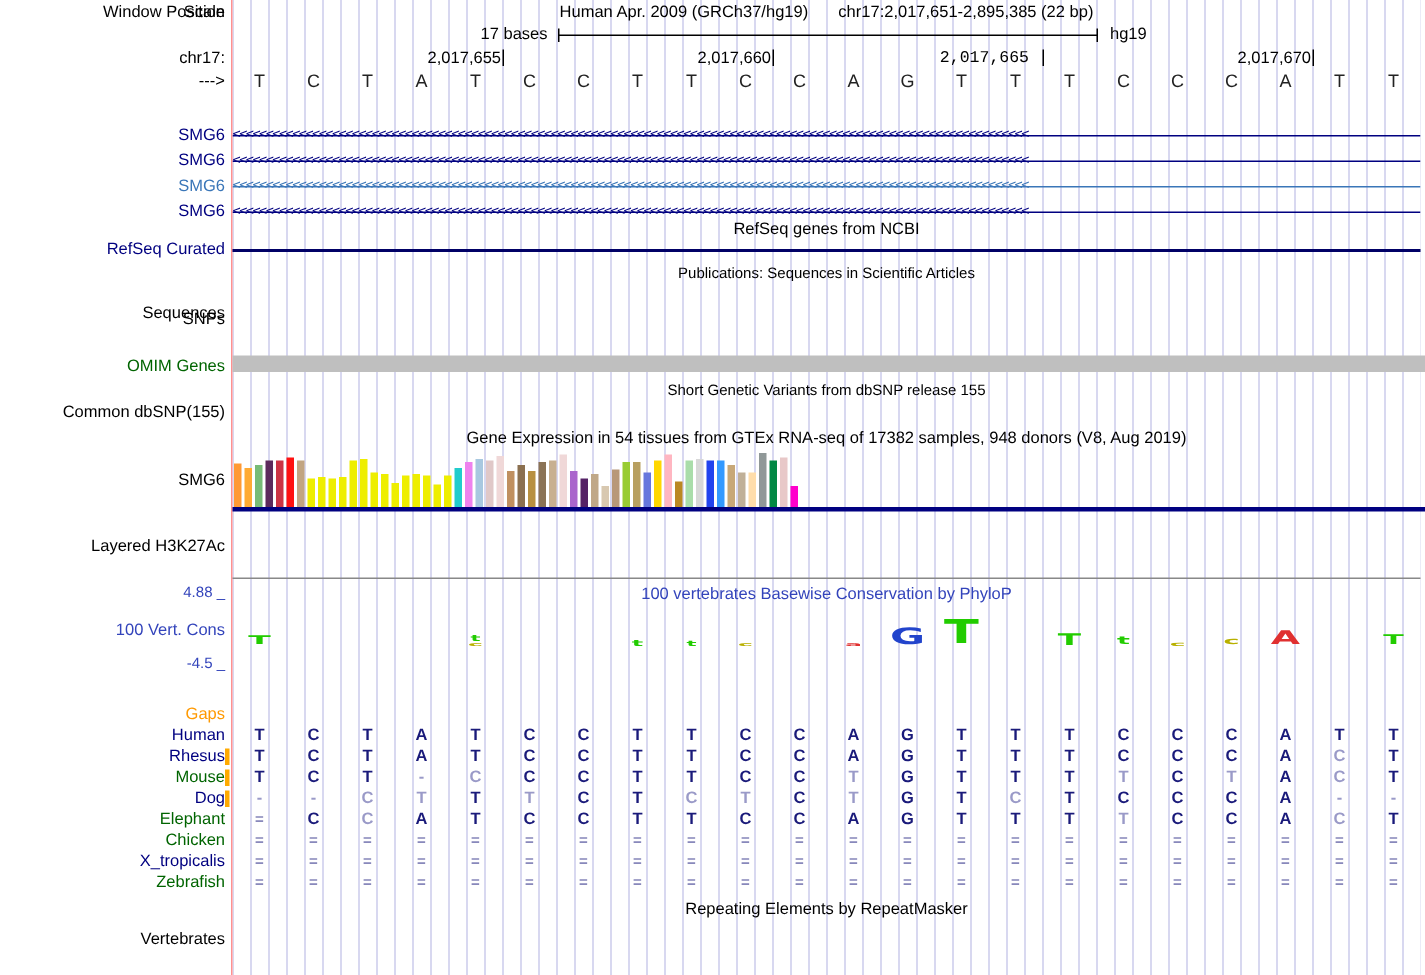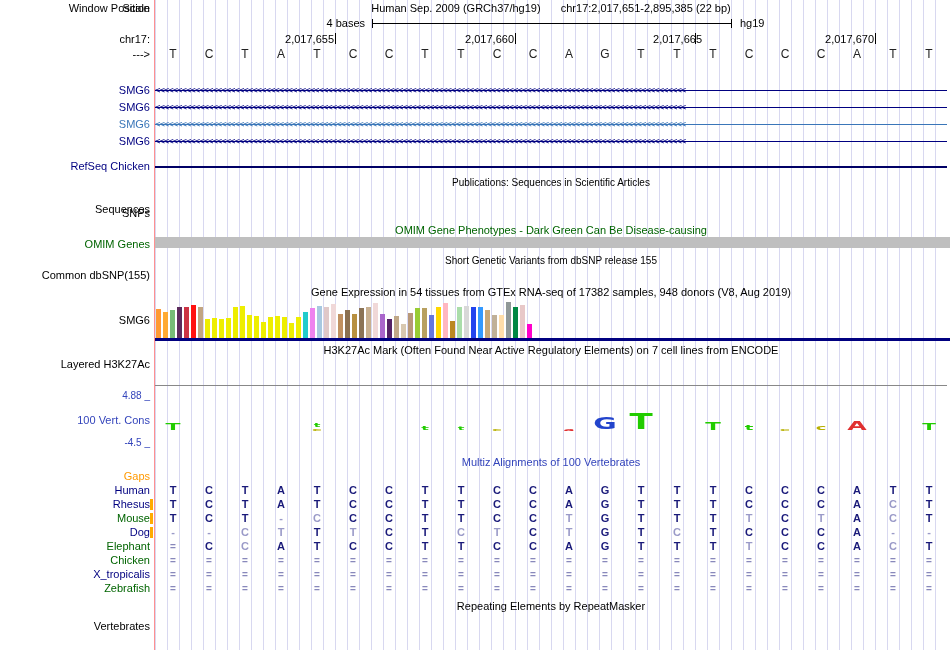--- a/index.html
+++ b/index.html
@@ -34,39 +34,39 @@
 </style>
 </head>
 <body>
 
 <div id="stage">
   <div id="grid"></div>
   <div id="cursor-line"></div>
 
   <div class="lbl" style="top:2px">Window Position</div>
   <div class="title" style="top:2px">
-    <span>Human Sep. 2009 (GRCh37/hg19)</span>
+    <span>Human Apr. 2009 (GRCh37/hg19)</span>
     <span style="display:inline-block;width:14px"></span>
     <span>chr17:2,017,651-2,895,385 (22 bp)</span>
   </div>
 
   <div class="lbl" style="top:2px">Scale</div>
-  <div class="rulernum" style="top:17px;right:585px">4 bases</div>
+  <div class="rulernum" style="top:17px;right:585px">17 bases</div>
   <div class="hline" style="left:372px;top:23px;width:360px;height:1px;background:#000"></div>
   <div class="tick" style="left:372px;top:19px;height:9px"></div>
   <div class="tick" style="left:731px;top:19px;height:9px"></div>
   <div class="rulernum" style="top:17px;left:740px">hg19</div>
 
   <div class="lbl" style="top:33px">chr17:</div>
   <div id="ruler-numbers">
       <div class="rulernum" style="top: 33px; right: 616px;">2,017,655</div>
       <div class="tick" style="left: 335px; top: 33px; height: 11px;"></div>
       <div class="rulernum" style="top: 33px; right: 436px;">2,017,660</div>
       <div class="tick" style="left: 515px; top: 33px; height: 11px;"></div>
-      <div class="rulernum" style="top: 33px; right: 248px;">2,017,665</div>
+      <div class="rulernum" style="top: 33px; right: 264px; font-family: Liberation Mono, monospace;">2,017,665</div>
       <div class="tick" style="left: 695px; top: 33px; height: 11px;"></div>
       <div class="rulernum" style="top: 33px; right: 76px;">2,017,670</div>
       <div class="tick" style="left: 875px; top: 33px; height: 11px;"></div>
     </div>
 
   <div class="lbl" style="top:48px">---&gt;</div>
   <div class="trackrow seqrow" id="seq-row" style="top:48px">
       <div class="cell" style="color: rgb(34, 34, 34);">T</div>
       <div class="cell" style="color: rgb(34, 34, 34);">C</div>
       <div class="cell" style="color: rgb(34, 34, 34);">T</div>
@@ -107,28 +107,28 @@
         <div class="midline" style="background: rgb(58, 118, 184);"></div>
         <span class="arrows" style="color: rgb(58, 118, 184);">&lt;&lt;&lt;&lt;&lt;&lt;&lt;&lt;&lt;&lt;&lt;&lt;&lt;&lt;&lt;&lt;&lt;&lt;&lt;&lt;&lt;&lt;&lt;&lt;&lt;&lt;&lt;&lt;&lt;&lt;&lt;&lt;&lt;&lt;&lt;&lt;&lt;&lt;&lt;&lt;&lt;&lt;&lt;&lt;&lt;&lt;&lt;&lt;&lt;&lt;&lt;&lt;&lt;&lt;&lt;&lt;&lt;&lt;&lt;&lt;&lt;&lt;&lt;&lt;&lt;&lt;&lt;&lt;&lt;&lt;&lt;&lt;&lt;&lt;&lt;&lt;&lt;&lt;&lt;&lt;&lt;&lt;&lt;&lt;&lt;&lt;&lt;&lt;&lt;&lt;&lt;&lt;&lt;&lt;&lt;&lt;&lt;&lt;&lt;&lt;&lt;&lt;&lt;&lt;&lt;&lt;&lt;&lt;&lt;&lt;&lt;&lt;&lt;&lt;&lt;&lt;&lt;&lt;&lt;&lt;</span>
       </div>
       <div class="lbl" style="top: 135px; color: rgb(0, 0, 128);">SMG6</div>
       <div class="trackrow gene-line" style="top: 135px;">
         <div class="midline" style="background: rgb(0, 0, 128);"></div>
         <span class="arrows" style="color: rgb(0, 0, 128);">&lt;&lt;&lt;&lt;&lt;&lt;&lt;&lt;&lt;&lt;&lt;&lt;&lt;&lt;&lt;&lt;&lt;&lt;&lt;&lt;&lt;&lt;&lt;&lt;&lt;&lt;&lt;&lt;&lt;&lt;&lt;&lt;&lt;&lt;&lt;&lt;&lt;&lt;&lt;&lt;&lt;&lt;&lt;&lt;&lt;&lt;&lt;&lt;&lt;&lt;&lt;&lt;&lt;&lt;&lt;&lt;&lt;&lt;&lt;&lt;&lt;&lt;&lt;&lt;&lt;&lt;&lt;&lt;&lt;&lt;&lt;&lt;&lt;&lt;&lt;&lt;&lt;&lt;&lt;&lt;&lt;&lt;&lt;&lt;&lt;&lt;&lt;&lt;&lt;&lt;&lt;&lt;&lt;&lt;&lt;&lt;&lt;&lt;&lt;&lt;&lt;&lt;&lt;&lt;&lt;&lt;&lt;&lt;&lt;&lt;&lt;&lt;&lt;&lt;&lt;&lt;&lt;&lt;&lt;&lt;</span>
       </div>
     </div>
 
-  <div class="lbl navy" style="top:160px">RefSeq Chicken</div>
+  <div class="title" style="top:147px">RefSeq genes from NCBI</div>
+  <div class="lbl navy" style="top:160px">RefSeq Curated</div>
   <div class="hline" style="left:155px;top:166px;width:792px;height:2px;background:#000066"></div>
 
   <div class="title small" style="top:177px">Publications: Sequences in Scientific Articles</div>
   <div class="lbl" style="top:203px">Sequences</div>
   <div class="lbl" style="top:207px">SNPs</div>
 
-  <div class="title greenlbl" style="top:224px">OMIM Gene Phenotypes - Dark Green Can Be Disease-causing</div>
   <div class="lbl greenlbl" style="top:238px">OMIM Genes</div>
   <div class="hline" style="left:155px;top:237px;width:795px;height:11px;background:#bfbfbf"></div>
 
   <div class="title small" style="top:255px">Short Genetic Variants from dbSNP release 155</div>
   <div class="lbl" style="top:269px">Common dbSNP(155)</div>
 
   <div class="title" style="top:286px">Gene Expression in 54 tissues from GTEx RNA-seq of 17382 samples, 948 donors (V8, Aug 2019)</div>
   <div class="lbl" style="top:314px">SMG6</div>
   <div class="trackrow" id="gtex-bars" style="top:300px;height:38px">
       <div class="bar" style="left: 1px; height: 29px; background: rgb(255, 153, 51);"></div>
@@ -181,46 +181,45 @@
       <div class="bar" style="left: 330px; height: 28px; background: rgb(200, 168, 120);"></div>
       <div class="bar" style="left: 337px; height: 23px; background: rgb(192, 176, 152);"></div>
       <div class="bar" style="left: 344px; height: 23px; background: rgb(255, 221, 170);"></div>
       <div class="bar" style="left: 351px; height: 36px; background: rgb(144, 152, 152);"></div>
       <div class="bar" style="left: 358px; height: 31px; background: rgb(0, 136, 68);"></div>
       <div class="bar" style="left: 365px; height: 33px; background: rgb(232, 200, 200);"></div>
       <div class="bar" style="left: 372px; height: 14px; background: rgb(255, 0, 204);"></div>
     </div>
   <div class="hline" style="left:155px;top:338px;width:795px;height:3px;background:#000080"></div>
 
-  <div class="title" style="top:344px">H3K27Ac Mark (Often Found Near Active Regulatory Elements) on 7 cell lines from ENCODE</div>
   <div class="lbl" style="top:358px">Layered H3K27Ac</div>
   <div class="hline" style="left:155px;top:385px;width:792px;height:1px;background:#888"></div>
 
   <div class="lbl bluelbl small" style="top:390px">4.88 _</div>
+  <div class="title bluelbl" style="top:390px">100 vertebrates Basewise Conservation by PhyloP</div>
   <div class="lbl bluelbl" style="top:414px">100 Vert. Cons</div>
   <div class="trackrow" id="phylop-logo" style="top:403px;height:28px">
       <div class="logo-mark" style="left: 0px; width: 36px; text-align: center; font-size: 10px; color: rgb(34, 204, 0); bottom: 0px; transform: scale(2.2, 0.8);">T</div>
       <div class="logo-mark" style="left: 144px; width: 36px; text-align: center; font-size: 7px; color: rgb(34, 204, 0); bottom: 3px; transform: scale(2, 0.8);">t</div>
       <div class="logo-mark" style="left: 144px; width: 36px; text-align: center; font-size: 7px; color: rgb(184, 176, 0); bottom: 0px; transform: scale(2.4, 0.5);">c</div>
       <div class="logo-mark" style="left: 252px; width: 36px; text-align: center; font-size: 8px; color: rgb(34, 204, 0); bottom: 0px; transform: scale(2, 0.7);">t</div>
       <div class="logo-mark" style="left: 288px; width: 36px; text-align: center; font-size: 7px; color: rgb(34, 204, 0); bottom: 0px; transform: scale(2, 0.7);">t</div>
       <div class="logo-mark" style="left: 324px; width: 36px; text-align: center; font-size: 7px; color: rgb(184, 176, 0); bottom: 0px; transform: scale(2.4, 0.5);">c</div>
       <div class="logo-mark" style="left: 396px; width: 36px; text-align: center; font-size: 7px; color: rgb(224, 48, 48); bottom: 0px; transform: scale(2.4, 0.5);">a</div>
       <div class="logo-mark" style="left: 432px; width: 36px; text-align: center; font-size: 15px; color: rgb(34, 68, 204); bottom: 0px; transform: scale(1.9, 1);">G</div>
       <div class="logo-mark" style="left: 468px; width: 36px; text-align: center; font-size: 20px; color: rgb(34, 204, 0); bottom: 0px; transform: scale(1.7, 1.1);">T</div>
       <div class="logo-mark" style="left: 540px; width: 36px; text-align: center; font-size: 12px; color: rgb(34, 204, 0); bottom: 0px; transform: scale(1.9, 0.9);">T</div>
       <div class="logo-mark" style="left: 576px; width: 36px; text-align: center; font-size: 9px; color: rgb(34, 204, 0); bottom: 0px; transform: scale(2, 0.8);">t</div>
       <div class="logo-mark" style="left: 612px; width: 36px; text-align: center; font-size: 8px; color: rgb(184, 176, 0); bottom: 0px; transform: scale(2.2, 0.5);">c</div>
       <div class="logo-mark" style="left: 648px; width: 36px; text-align: center; font-size: 9px; color: rgb(184, 176, 0); bottom: 0px; transform: scale(2, 0.7);">c</div>
       <div class="logo-mark" style="left: 684px; width: 36px; text-align: center; font-size: 14px; color: rgb(224, 48, 48); bottom: 0px; transform: scale(1.8, 0.9);">A</div>
       <div class="logo-mark" style="left: 756px; width: 36px; text-align: center; font-size: 10px; color: rgb(34, 204, 0); bottom: 0px; transform: scale(2, 0.9);">T</div>
     </div>
   <div class="lbl bluelbl small" style="top:437px">-4.5 _</div>
 
-  <div class="title bluelbl" style="top:456px">Multiz Alignments of 100 Vertebrates</div>
   <div class="lbl orangelbl" style="top:470px">Gaps</div>
   <div id="multiz-rows">
       <div class="lbl" style="top: 484px; color: rgb(0, 0, 128);">Human</div>
       <div class="trackrow seqrow alnrow" style="top: 484px;">
         <div class="cell" style="color: rgb(26, 26, 122);">T</div>
         <div class="cell" style="color: rgb(26, 26, 122);">C</div>
         <div class="cell" style="color: rgb(26, 26, 122);">T</div>
         <div class="cell" style="color: rgb(26, 26, 122);">A</div>
         <div class="cell" style="color: rgb(26, 26, 122);">T</div>
         <div class="cell" style="color: rgb(26, 26, 122);">C</div>

